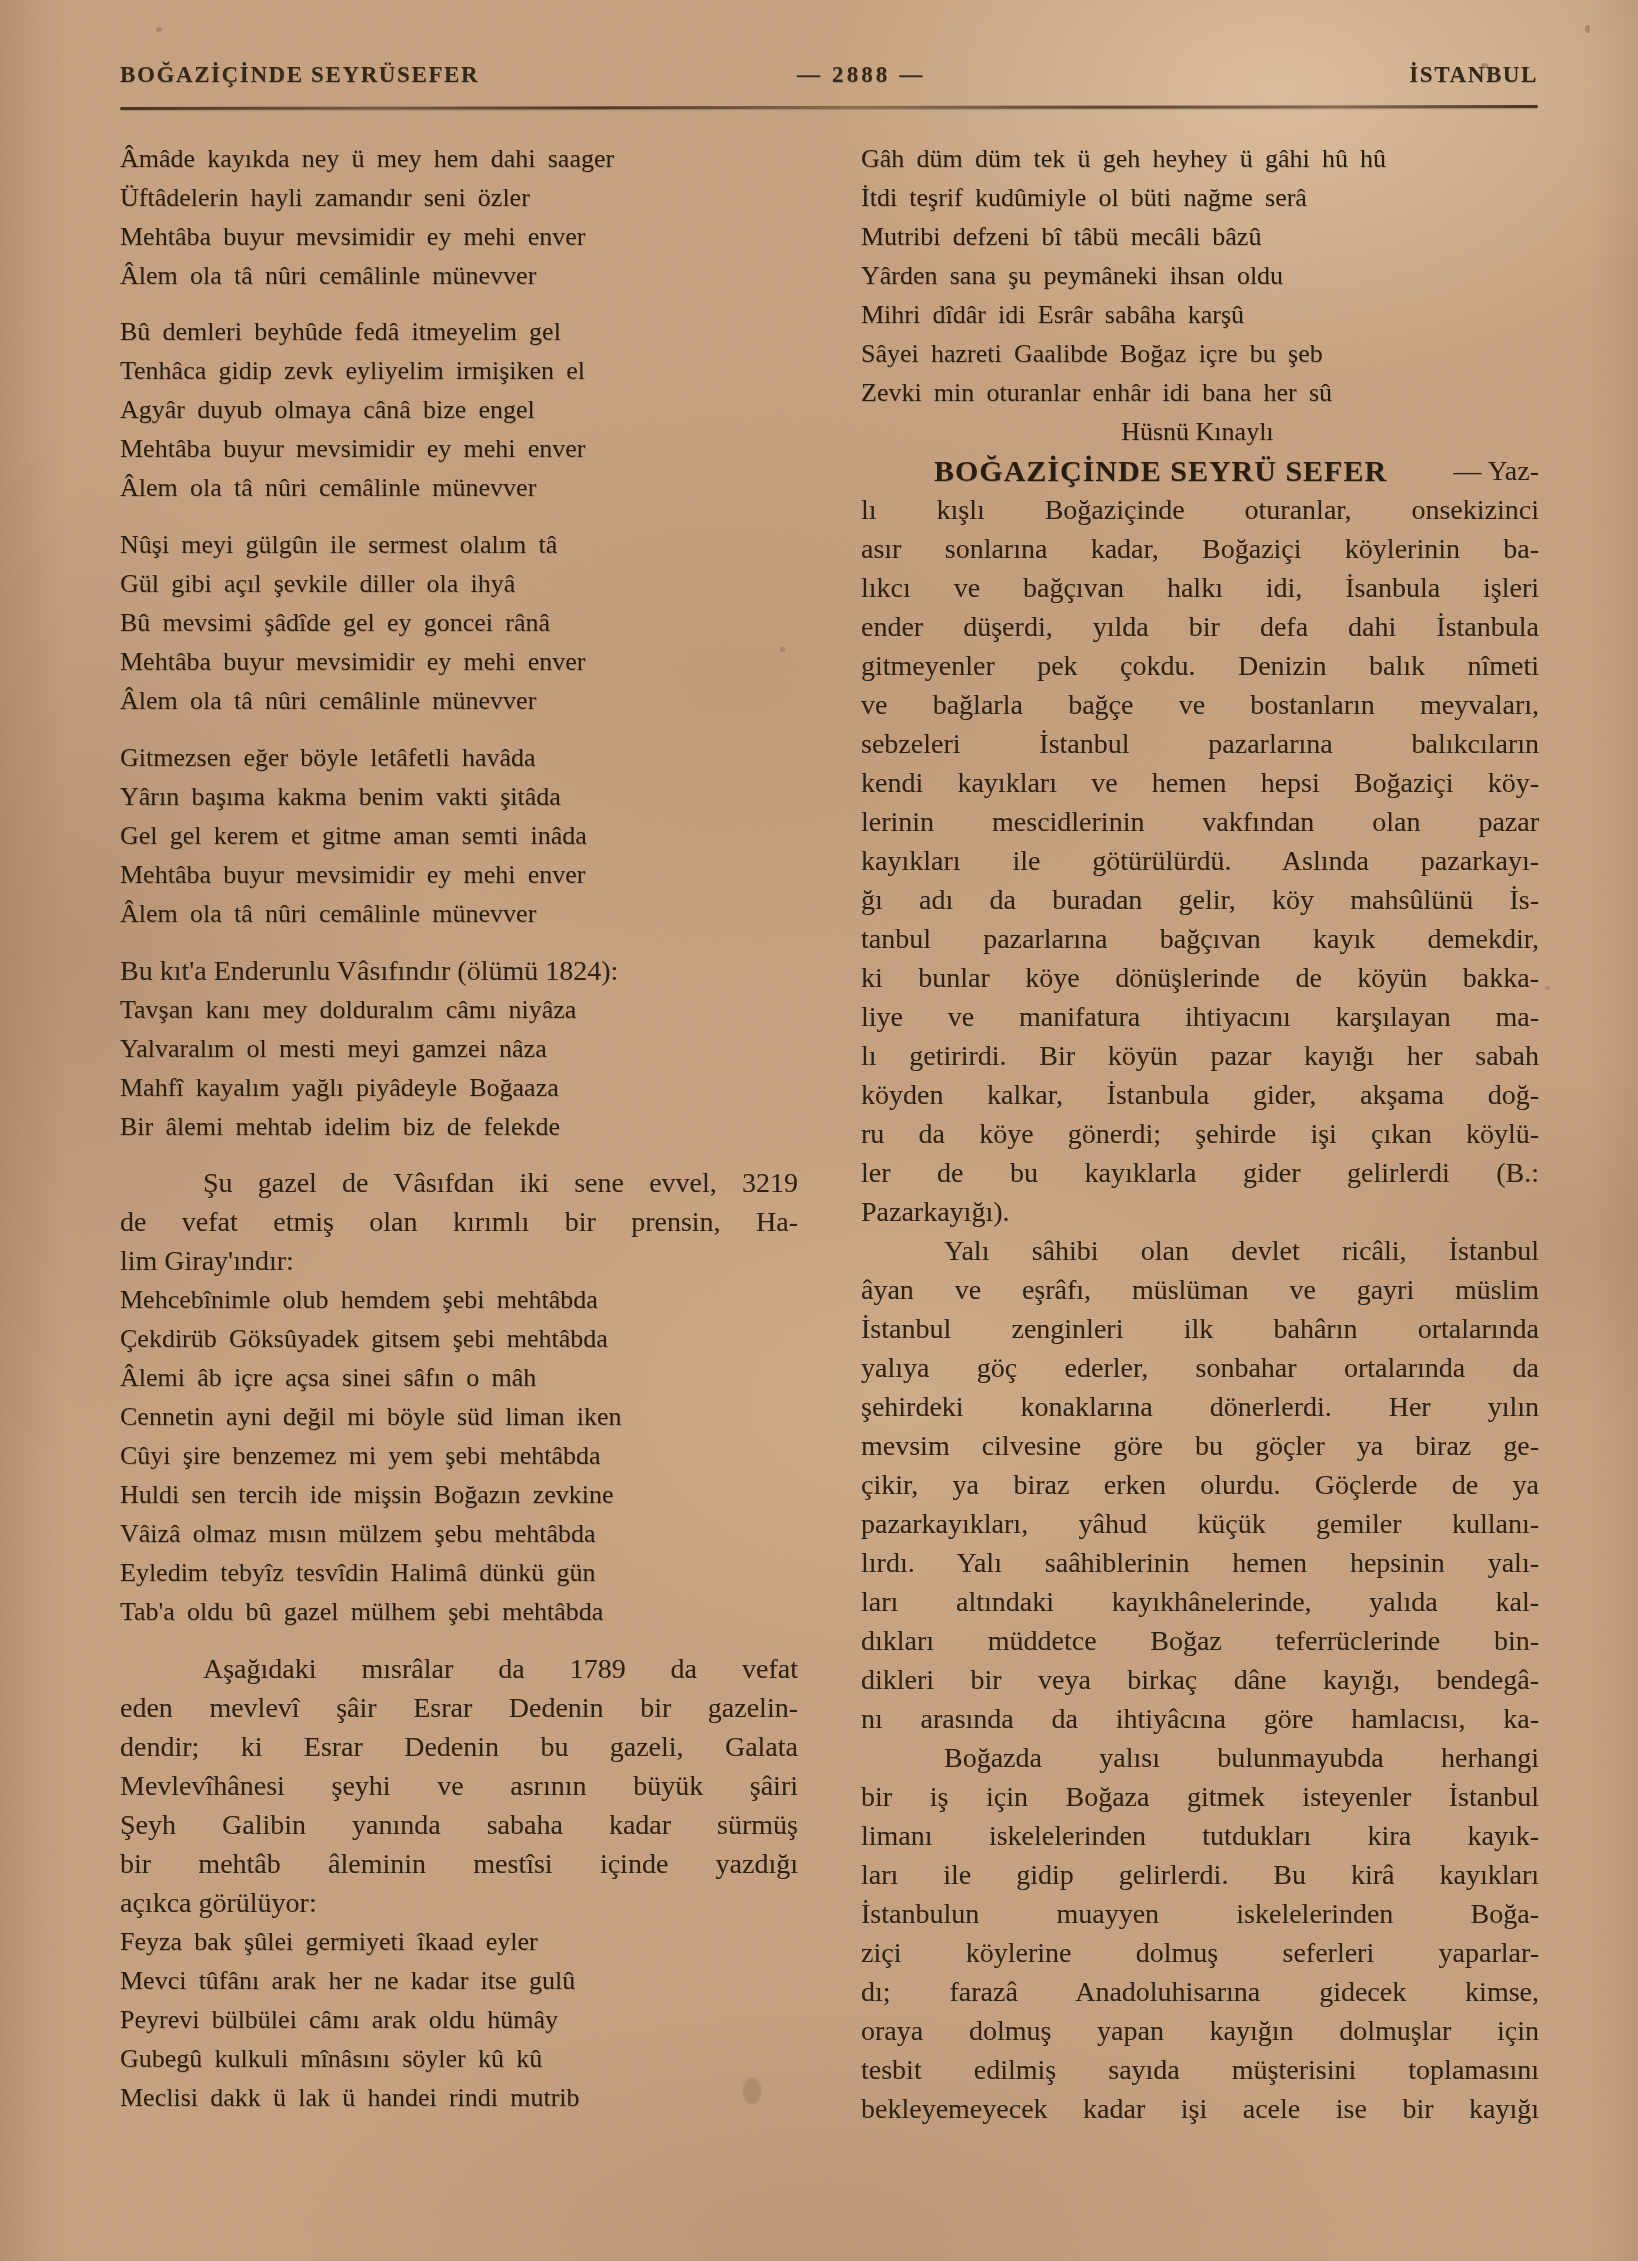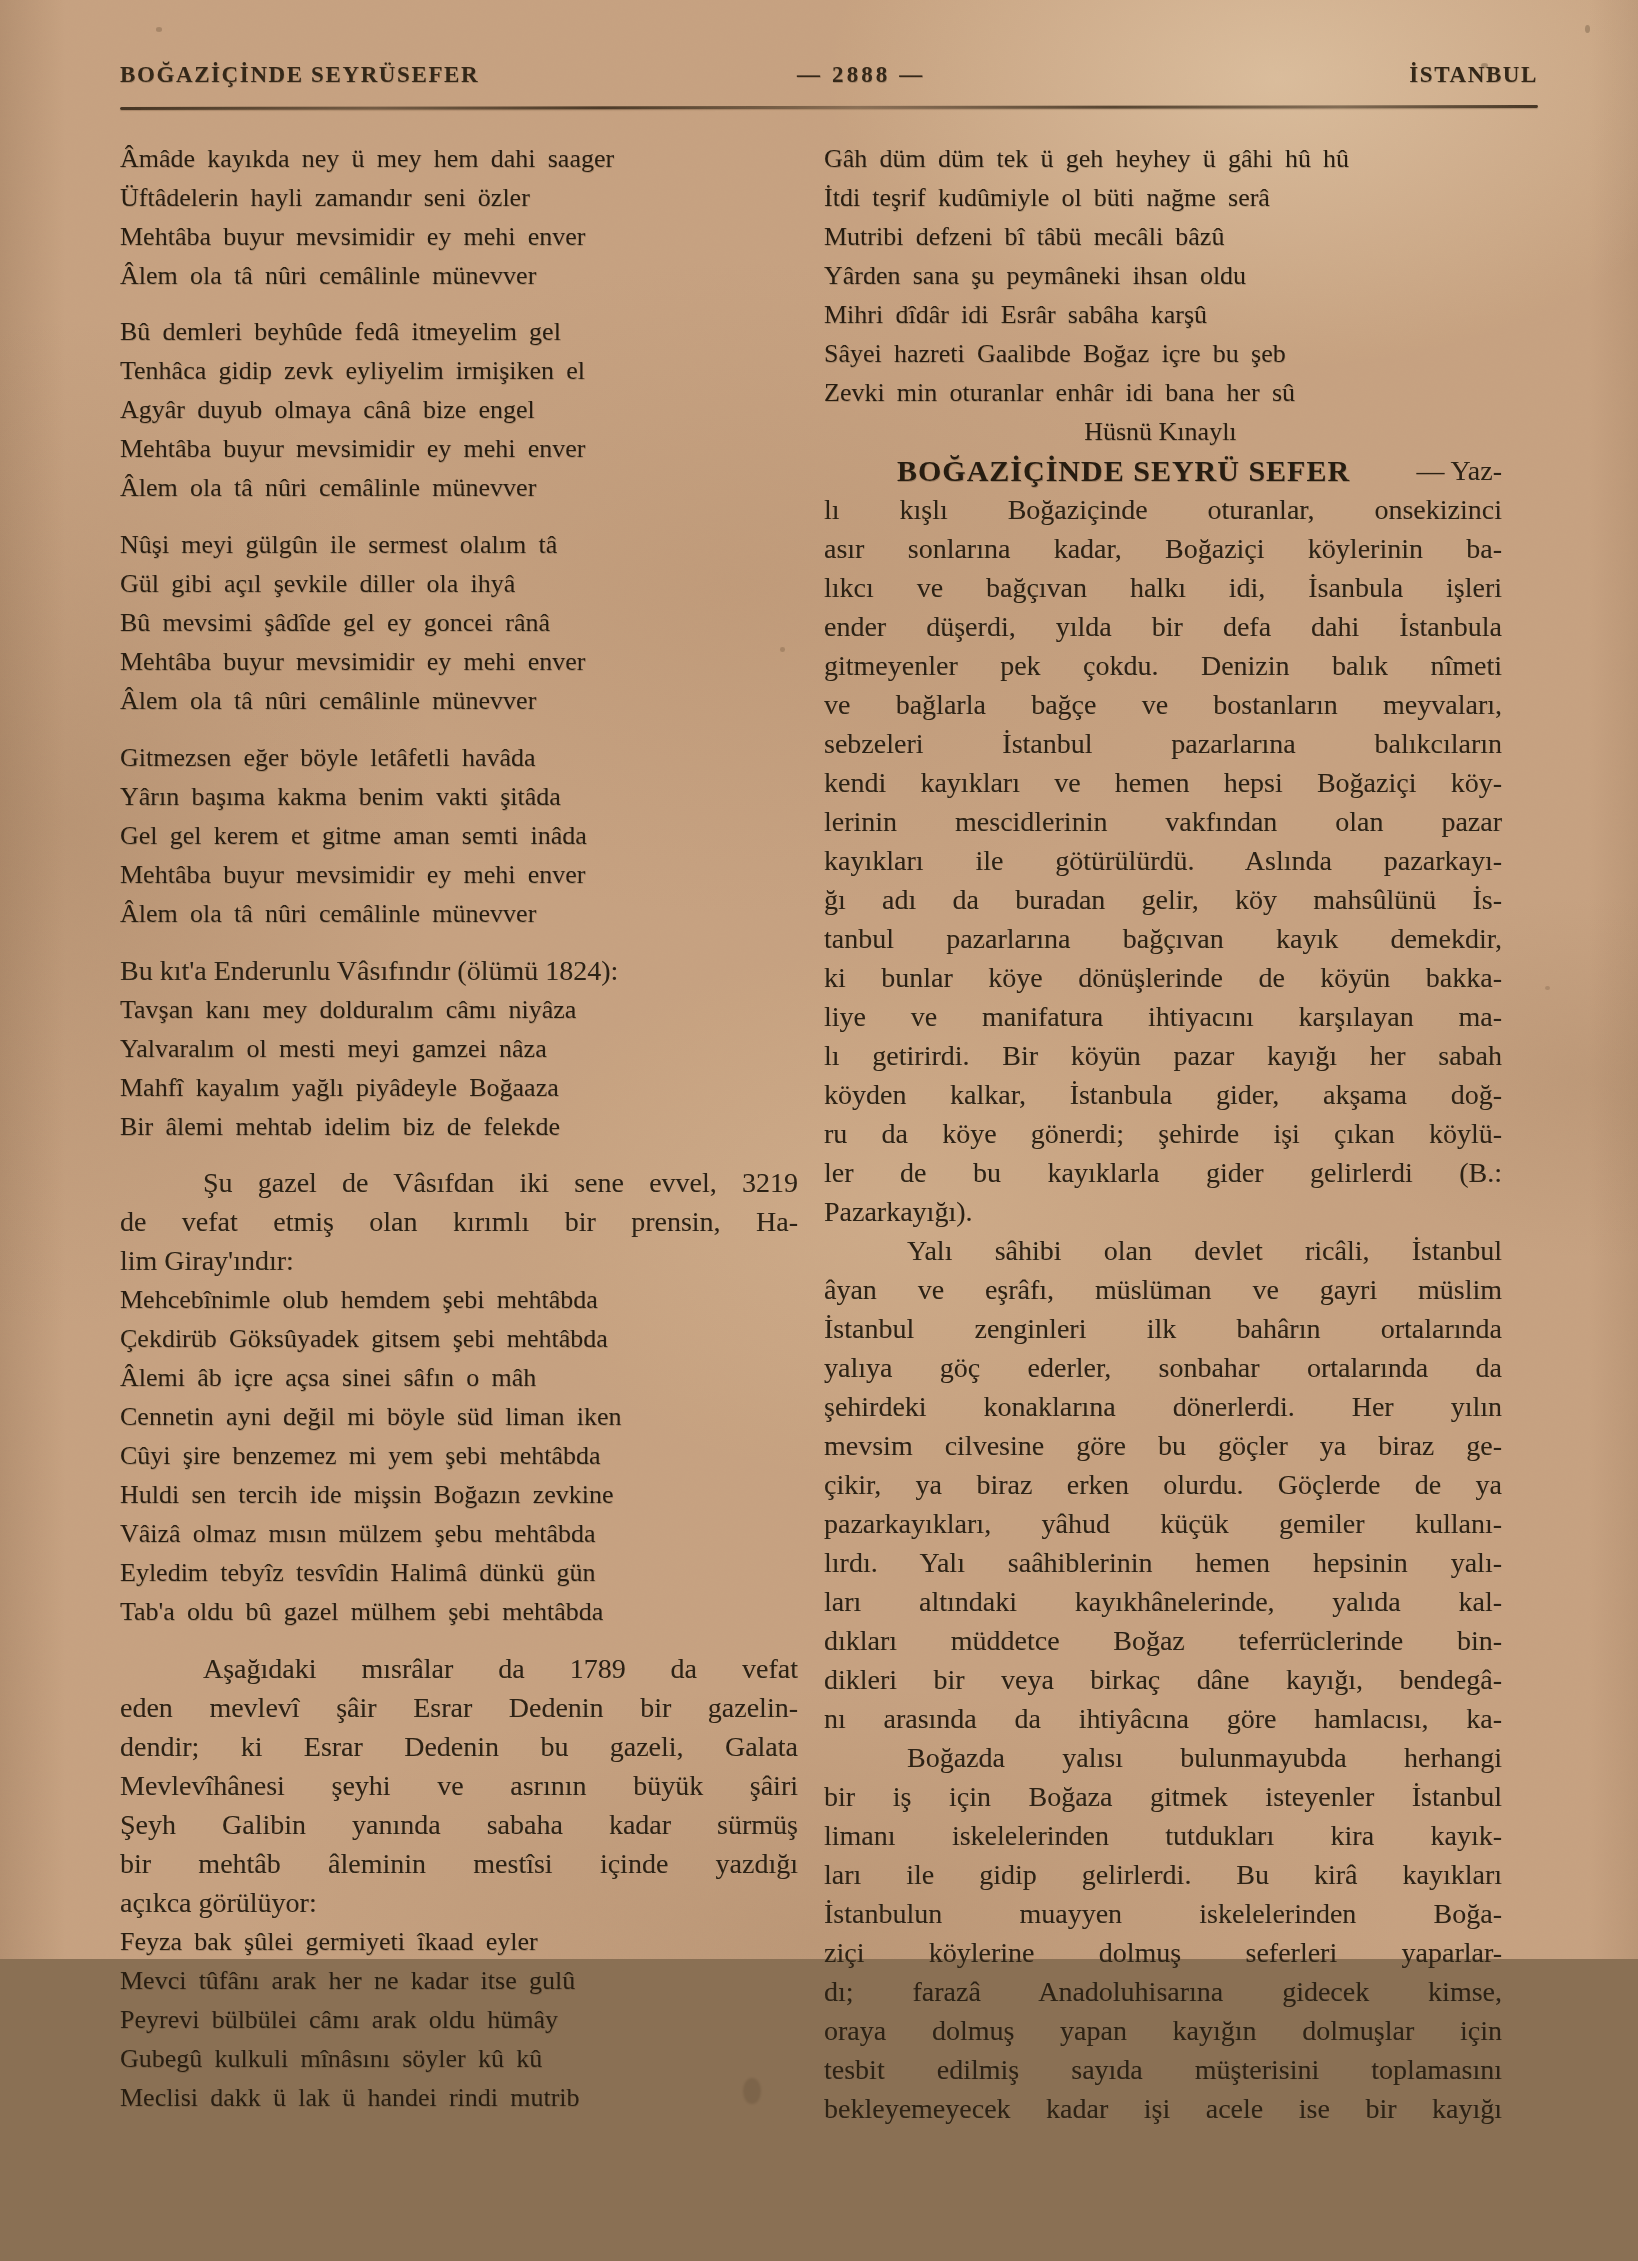--- a/index.html
+++ b/index.html
@@ -7,21 +7,21 @@
     --ink:#2b2114;
     --ink-bold:#261c10;
   }
   html,body{margin:0;padding:0;}
   body{
     width:1638px;height:2261px;overflow:hidden;
     font-family:"Liberation Serif","DejaVu Serif",serif;
     background:#8a7054;
   }
   .page{
-    position:relative;width:1638px;height:1959px;
+    position:relative;width:1638px;height:2261px;
     background-color:var(--paper);
     background-image:
       radial-gradient(ellipse 730px 469px at 78% 4%, rgba(238,216,184,.50), transparent 62%),
       radial-gradient(ellipse 574px 782px at 4% 42%, rgba(110,78,48,.16), transparent 65%),
       radial-gradient(ellipse 782px 469px at 45% 30%, rgba(176,138,104,.28), transparent 70%),
       radial-gradient(ellipse 626px 417px at 55% 62%, rgba(222,192,158,.30), transparent 65%),
       radial-gradient(ellipse 834px 365px at 50% 99%, rgba(120,88,56,.14), transparent 70%),
       radial-gradient(ellipse 365px 261px at 97% 55%, rgba(120,88,56,.12), transparent 70%),
       linear-gradient(90deg, rgba(96,66,40,.18) 0%, rgba(96,66,40,0) 4%, rgba(96,66,40,0) 97%, rgba(96,66,40,.12) 100%);
     color:var(--ink);
@@ -41,21 +41,21 @@
     margin:17.7px 100px 0 120px;height:3.1px;
     background:linear-gradient(90deg, rgba(46,33,18,.85), rgba(46,33,18,.55) 18%, rgba(46,33,18,.8) 34%, rgba(46,33,18,.4) 52%, rgba(46,33,18,.75) 70%, rgba(46,33,18,.5) 86%, rgba(46,33,18,.85));
     border-radius:1.6px;transform:rotate(-0.08deg);
     box-shadow:0 1px 1px rgba(80,56,32,.25);
   }
   
   .columns{
     display:flex;margin:30px 0 0 120px;align-items:flex-start;
   }
   .col{width:678px;}
-  .col.right{margin-left:26px;}
+  .col.right{margin-left:63px;}
   .block{margin-top:17.7px;}
   .block:first-child, .block.attached{margin-top:0;}
   
   .poem-line{
     font-weight:normal;font-size:26px;line-height:39px;
     color:var(--ink-bold);word-spacing:.22em;white-space:nowrap;
     text-shadow:0.5px 0.5px 0 rgba(64,44,24,.22);
   }
   
   .prose-line{

